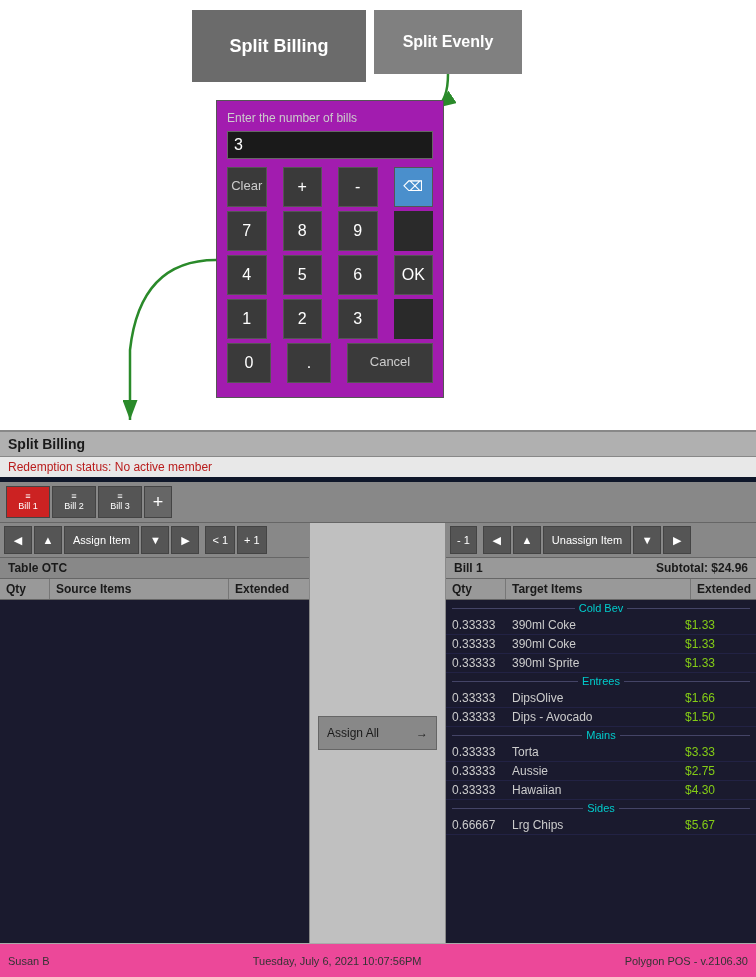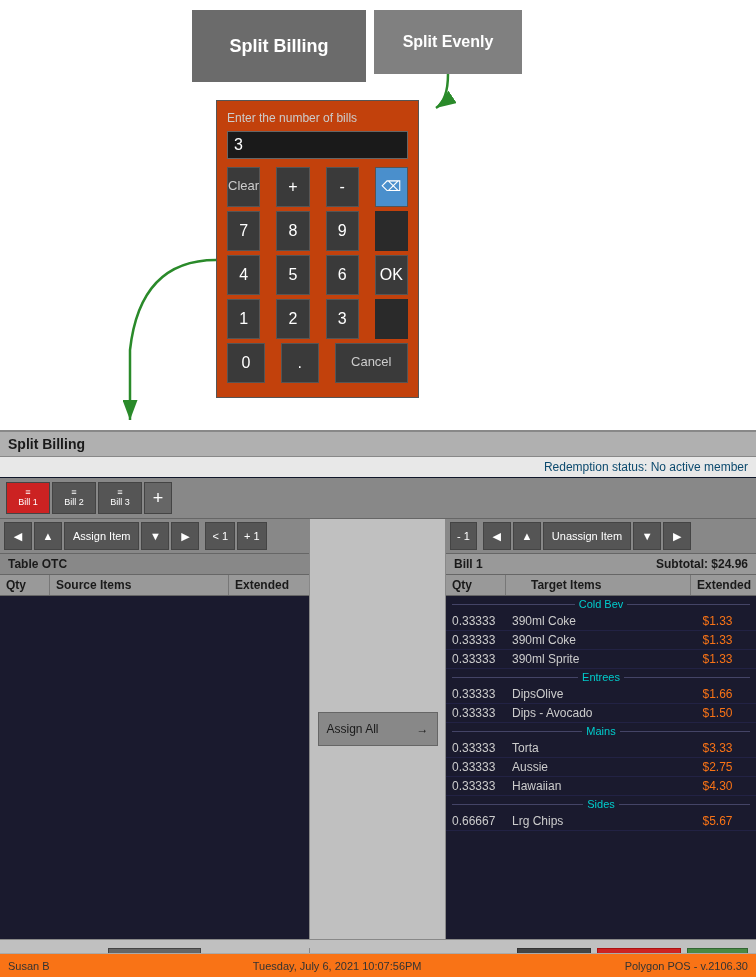--- a/index.html
+++ b/index.html
@@ -63,22 +63,22 @@
       width: 756px;
       height: 430px;
       pointer-events: none;
     }
 
     
     .numpad-dialog {
       position: absolute;
       top: 100px;
       left: 216px;
-      width: 203px;
-      background: #c2410c;
+      width: 228px;
+      background: #a21caf;
       border: 1px solid #555;
       padding: 10px;
     }
 
     .numpad-label {
       color: #cccccc;
       font-size: 12px;
       margin-bottom: 6px;
     }
 
@@ -150,23 +150,23 @@
       font-size: 14px;
       font-weight: bold;
       color: #1a1a1a;
       border-bottom: 1px solid #888;
     }
 
     .redemption-bar {
       background: #e8e8e8;
       padding: 3px 8px;
       font-size: 12px;
-      color: #0c4a6e;
-      text-align: right;
-      border-bottom: 1px solid #0f172a;
+      color: #b91c1c;
+      text-align: left;
+      border-bottom: 5px solid #0f172a;
     }
 
     
     .bill-tabs-bar {
       background: #888888;
       display: flex;
       align-items: center;
       padding: 4px 6px;
       gap: 2px;
       border-bottom: 1px solid #666;
@@ -289,21 +289,21 @@
     .source-table-body {
       flex: 1;
       background: #1a1a2e;
       overflow-y: auto;
     }
 
     
     .middle-panel {
       width: 136px;
       display: flex;
-      flex-direction: column;
+      flex-direction: row;
       align-items: center;
       justify-content: center;
       background: #c0c0c0;
       padding: 8px;
       gap: 8px;
       border-right: 1px solid #888;
     }
 
     .assign-all-btn {
       width: 120px;
@@ -378,21 +378,21 @@
 
     .target-table-header div {
       padding: 3px 6px;
       font-size: 12px;
       font-weight: bold;
       color: #1a1a1a;
       border-right: 1px solid #777;
     }
 
     .target-table-header .col-qty { width: 60px; }
-    .target-table-header .col-items { flex: 1; margin-left: 19px; }
+    .target-table-header .col-items { flex: 1; }
     .target-table-header .col-ext { width: 65px; border-right: none; }
 
     .target-table-body {
       flex: 1;
       background: #1a1a2e;
       overflow-y: auto;
     }
 
     
     .category-divider {
@@ -417,21 +417,21 @@
       display: flex;
       align-items: center;
       padding: 2px 6px;
       border-bottom: 1px solid #222244;
       color: #cccccc;
       font-size: 12px;
     }
 
     .item-row .col-qty { width: 60px; color: #cccccc; }
     .item-row .col-name { flex: 1; color: #cccccc; }
-    .item-row .col-price { width: 65px; text-align: center; color: #f97316; }
+    .item-row .col-price { width: 65px; text-align: left; color: #84cc16; }
 
     
     .bottom-actions {
       display: flex;
       align-items: center;
       height: 44px;
       background: #c0c0c0;
       border-top: 1px solid #888;
     }
 
@@ -499,22 +499,22 @@
       align-items: center;
       gap: 4px;
     }
 
     
     .status-bar {
       position: absolute;
       bottom: 0;
       left: 0;
       width: 756px;
-      height: 24px;
-      background: #f97316;
+      height: 34px;
+      background: #ec4899;
       border-top: 1px solid #aaa;
       display: flex;
       align-items: center;
       justify-content: space-between;
       padding: 9px 8px;
       font-size: 11px;
       color: #333;
     }
   </style>
 </head>

